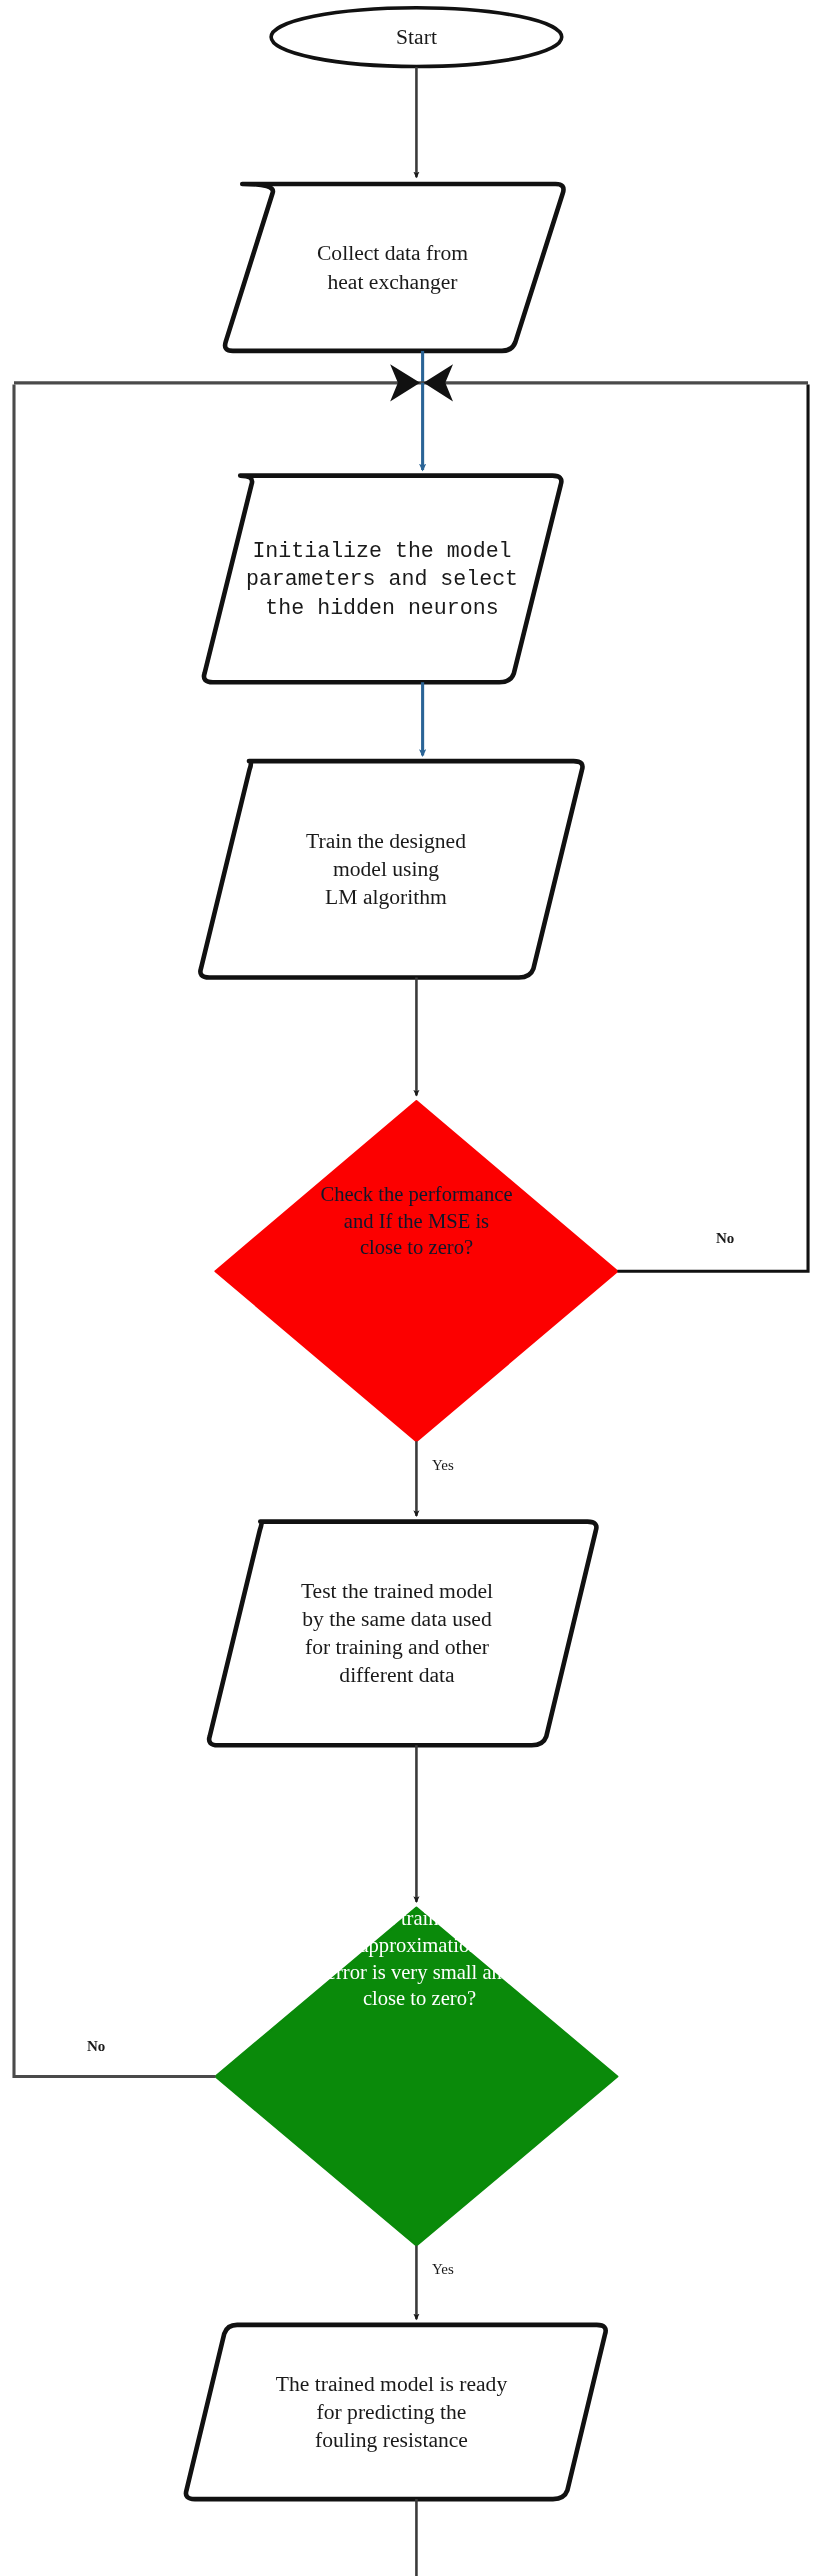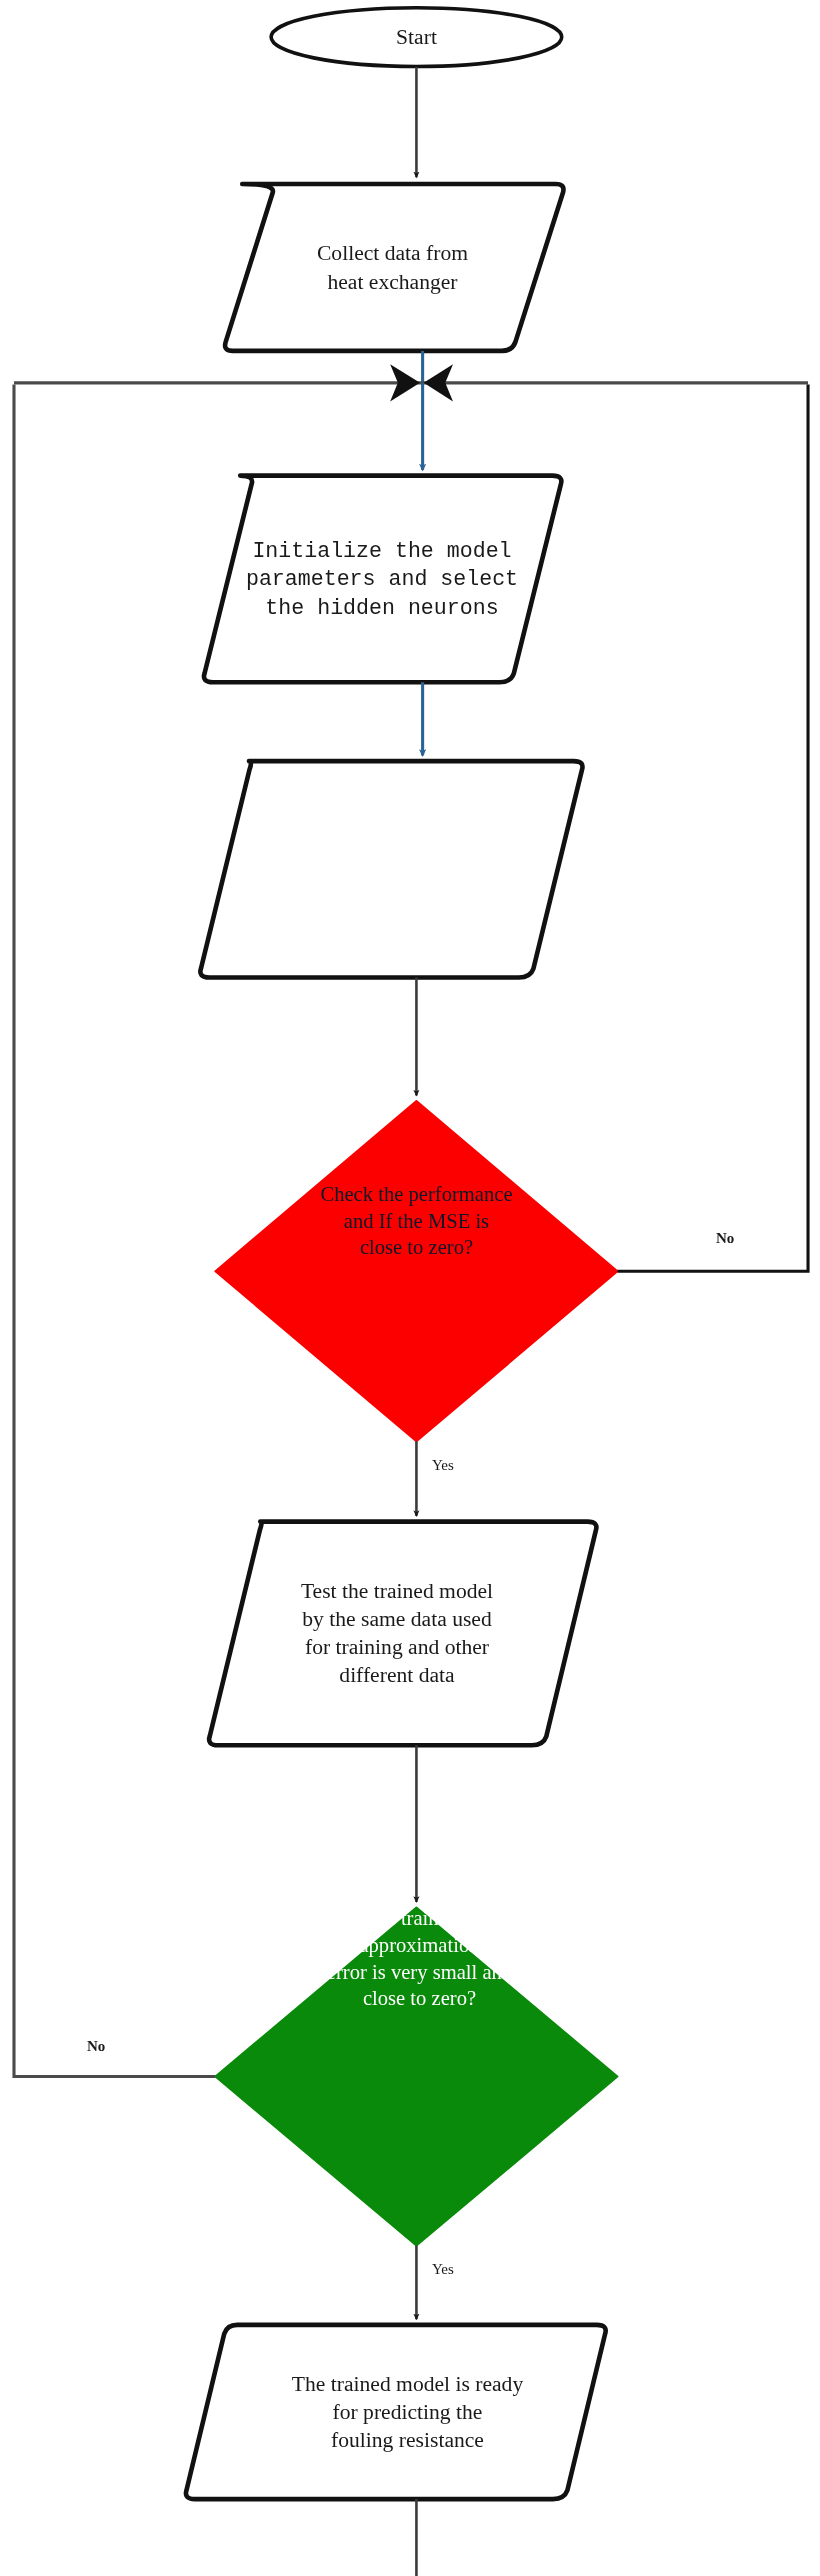--- a/index.html
+++ b/index.html
@@ -128,36 +128,39 @@
 
   <div class="node-label terminal-label" style="left:271px; top:7.7px; width:291px; height:59px;">Start</div>
 
   <div class="node-label process-label" style="left:233px; top:184px; width:319px; height:167px;">Collect data from
 heat exchanger</div>
 
   <div class="node-label process-label" style="left:212px; top:476px; width:340px; height:207px;font-family:Liberation Mono, monospace;">Initialize the model
 parameters and select
 the hidden neurons</div>
 
+  <div class="node-label process-label" style="left:216px; top:761px; width:340px; height:216px;">Train the designed
+model using
+LM algorithm</div>
 
   <div class="node-label decision-label-red" style="left:232px; top:1154px; width:369px; height:134px;">Check the performance
 and If the MSE is
 close to zero?</div>
 
   <div class="node-label process-label" style="left:222px; top:1521px; width:350px; height:224px;">Test the trained model
 by the same data used
 for training and other
 different data</div>
 
   <div class="node-label decision-label-green" style="left:242px; top:1876px; width:355px; height:165px;">If the training or
 approximation
 error is very small and
 close to zero?</div>
 
-  <div class="node-label process-label" style="left:217px; top:2325px; width:381px; height:174px;">The trained model is ready
+  <div class="node-label process-label" style="left:201px; top:2325px; width:381px; height:174px;">The trained model is ready
 for predicting the
 fouling resistance</div>
 
   <div class="edge-label edge-label-bold" style="left:716px; top:1230px;">No</div>
 
   <div class="edge-label" style="left:432px; top:1457px;">Yes</div>
 
   <div class="edge-label edge-label-bold" style="left:87px; top:2038px;">No</div>
 
   <div class="edge-label" style="left:432px; top:2261px;">Yes</div>

